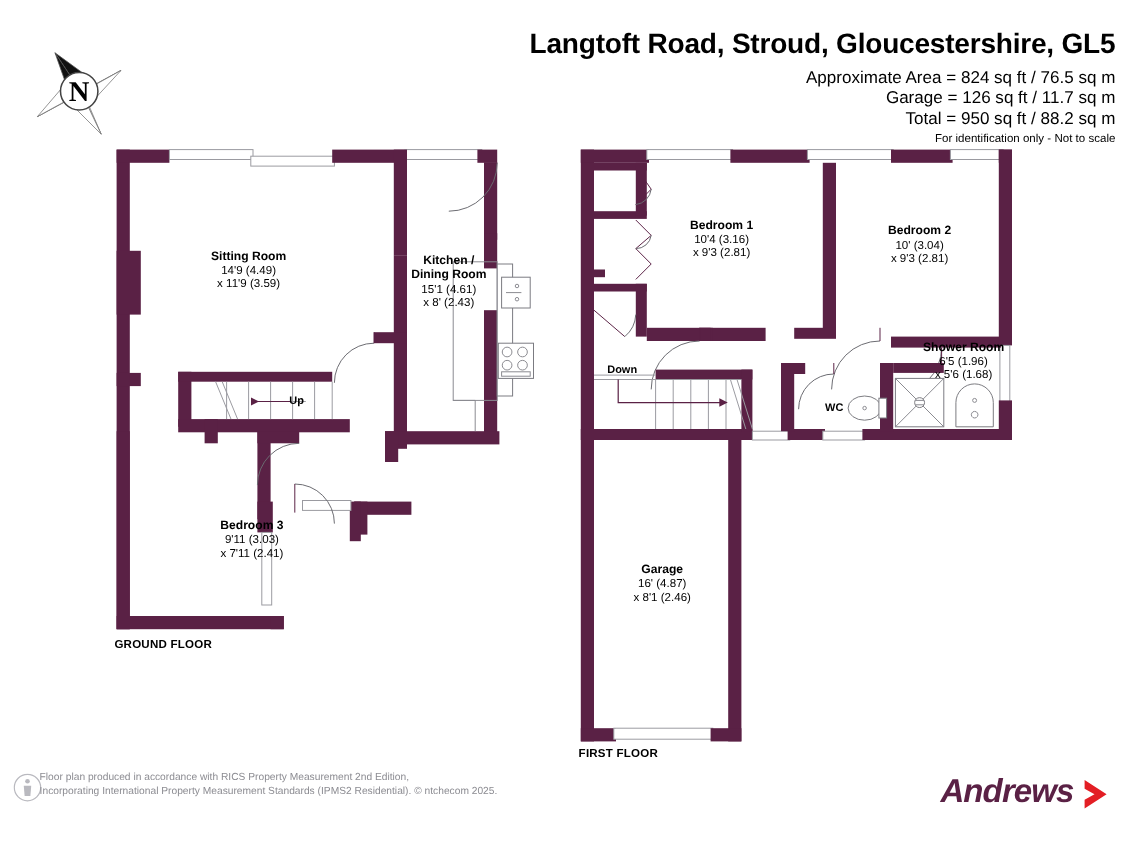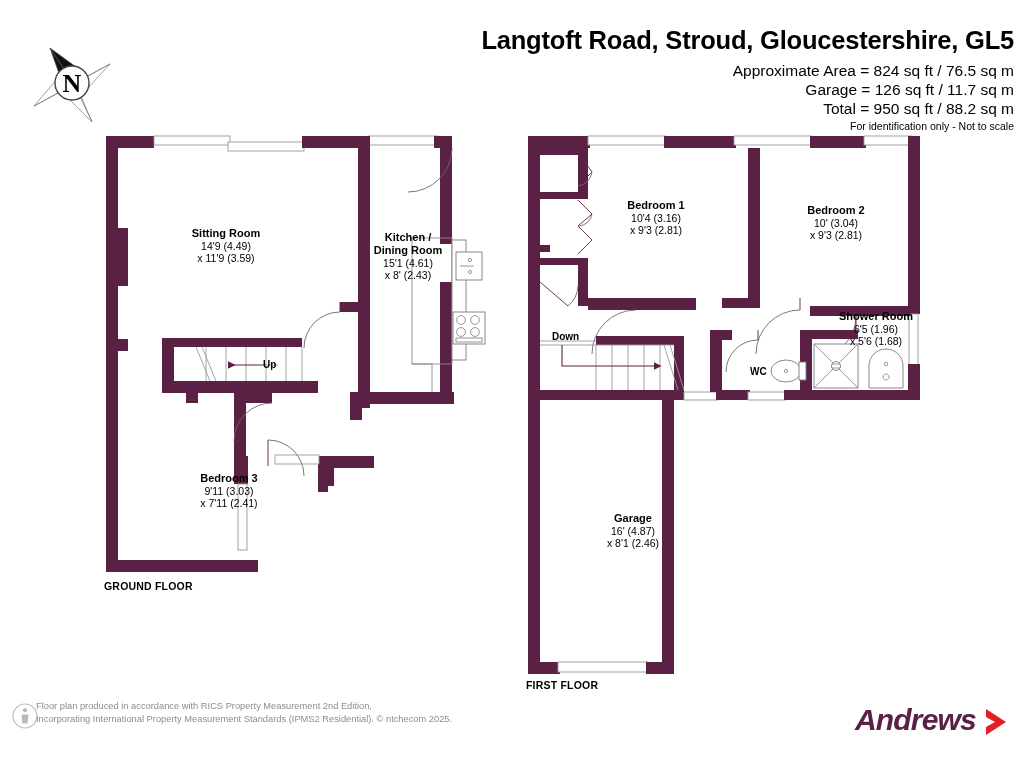--- a/index.html
+++ b/index.html
@@ -439,21 +439,21 @@
     <span class="rdim">10' (3.04)</span>
     <span class="rdim">x 9'3 (2.81)</span>
   </div>
 
   <div class="room-label" style="left:876px; top:310px;">
     <span class="rname">Shower Room</span>
     <span class="rdim">6'5 (1.96)</span>
     <span class="rdim">x 5'6 (1.68)</span>
   </div>
 
-  <div class="room-label" style="left:633px; top:512px;">
+  <div class="room-label" style="left:602px; top:512px;">
     <span class="rname">Garage</span>
     <span class="rdim">16' (4.87)</span>
     <span class="rdim">x 8'1 (2.46)</span>
   </div>
 
   <div class="tiny-label" style="left:750px; top:366px;">WC</div>
 
   <div class="tiny-label" style="left:552px; top:331px;">Down</div>
 
   <div class="floor-label" style="left:526px; top:679px;">FIRST FLOOR</div>

